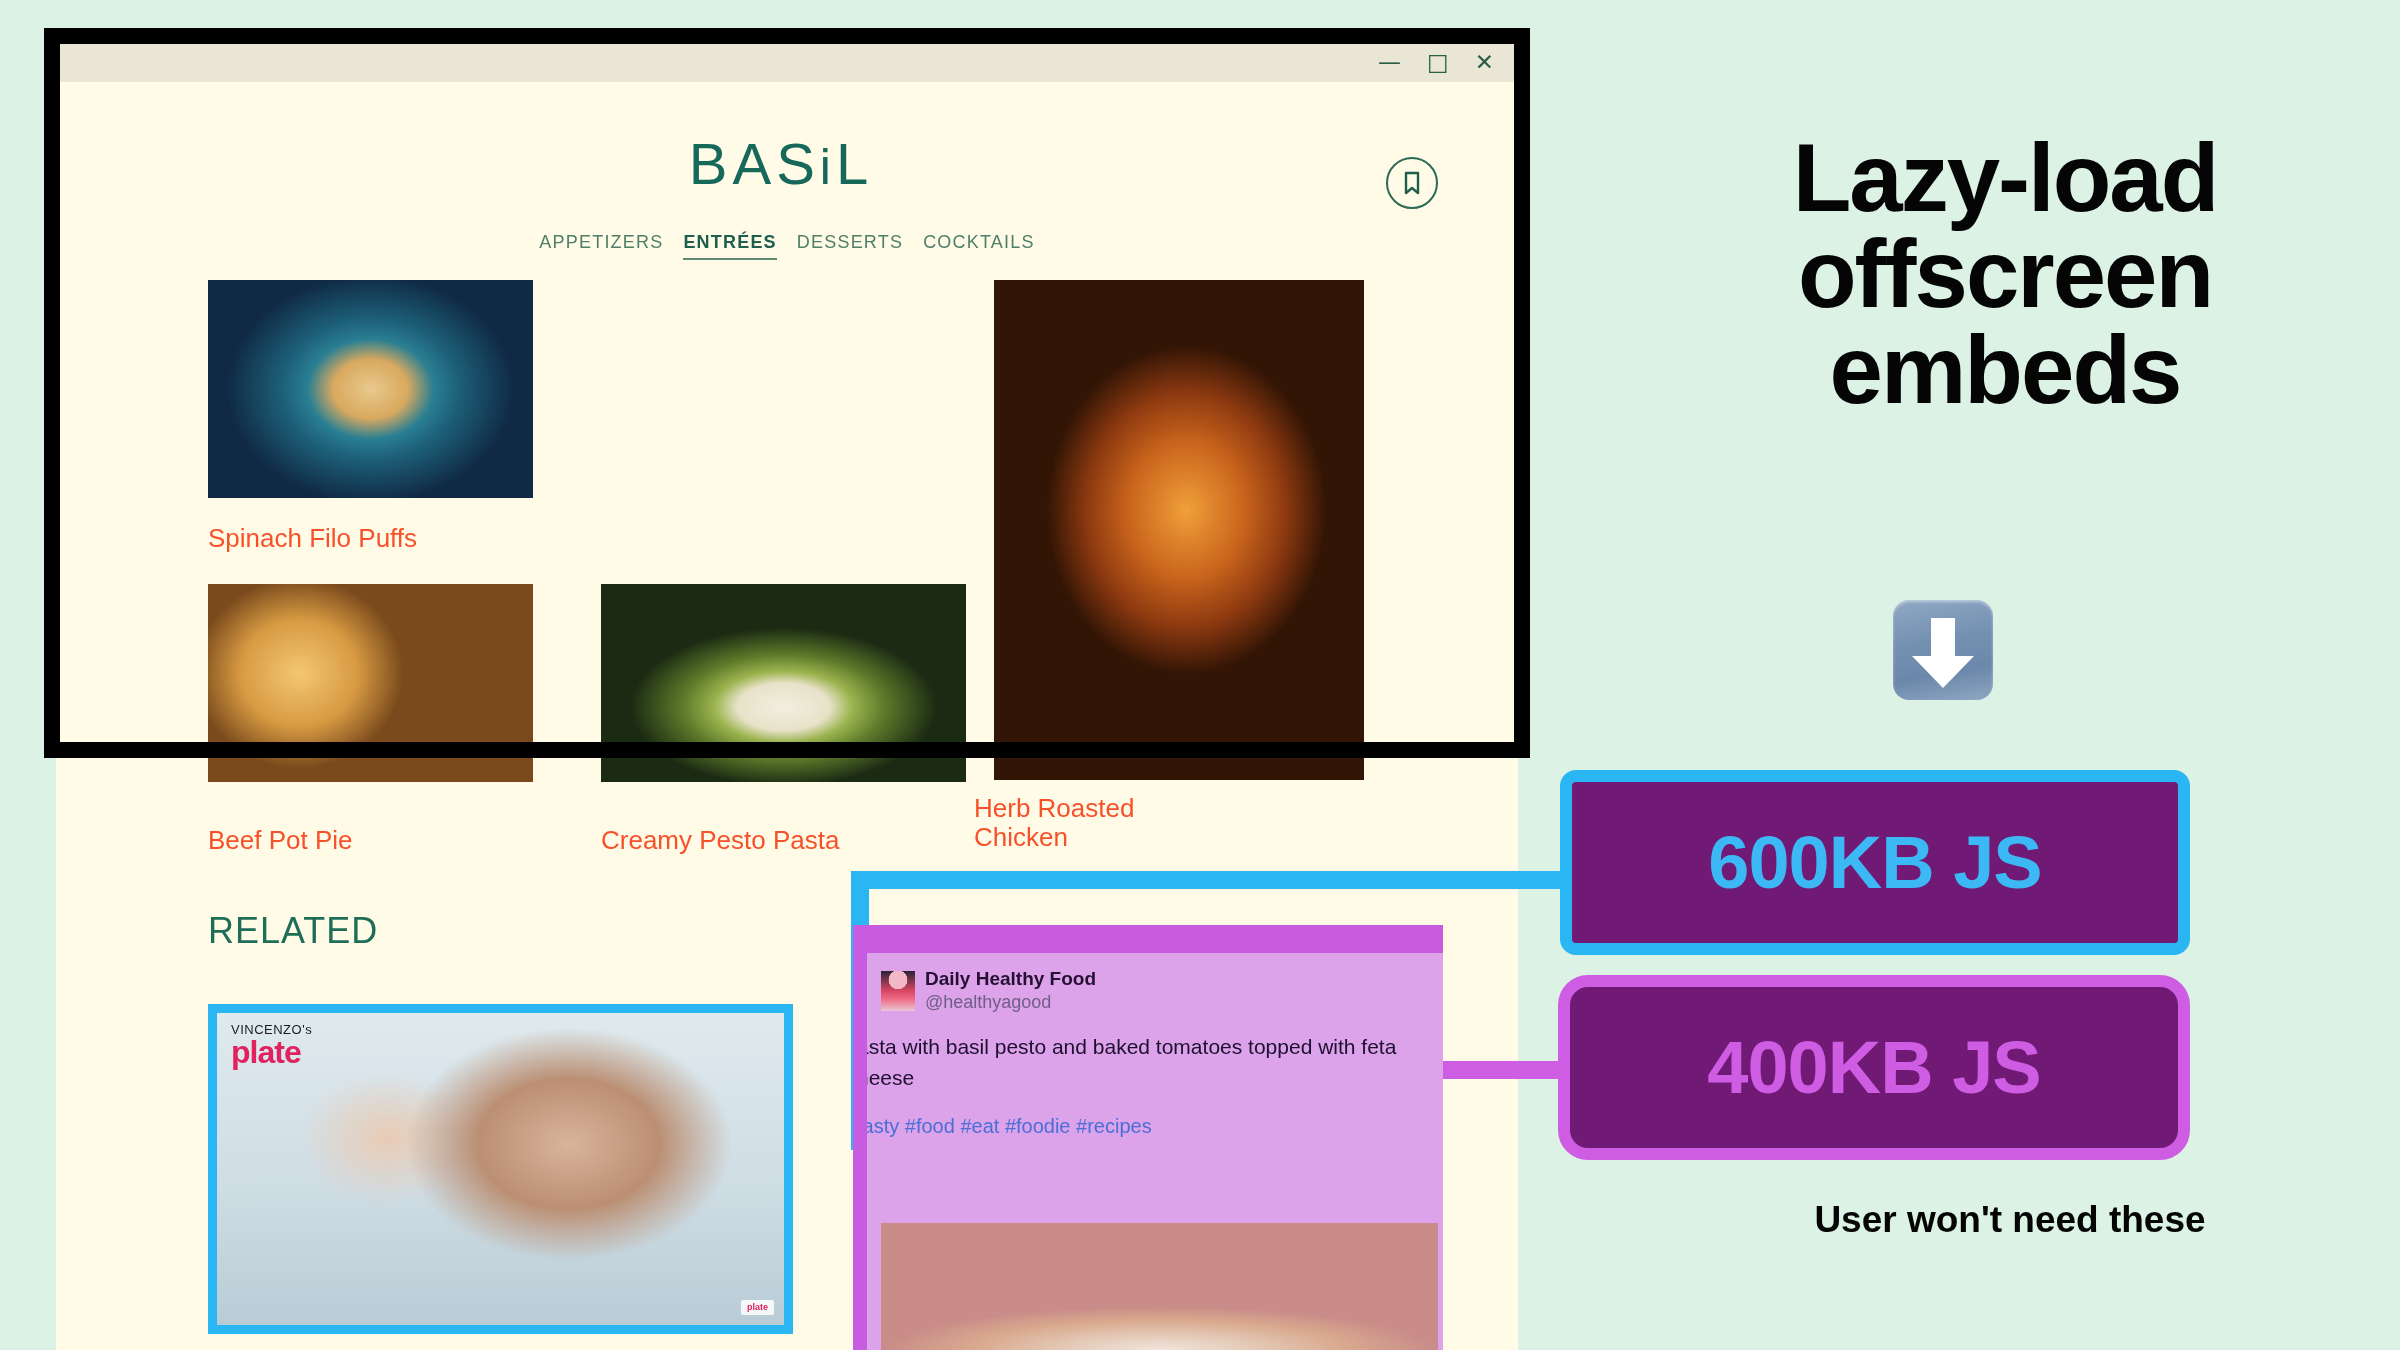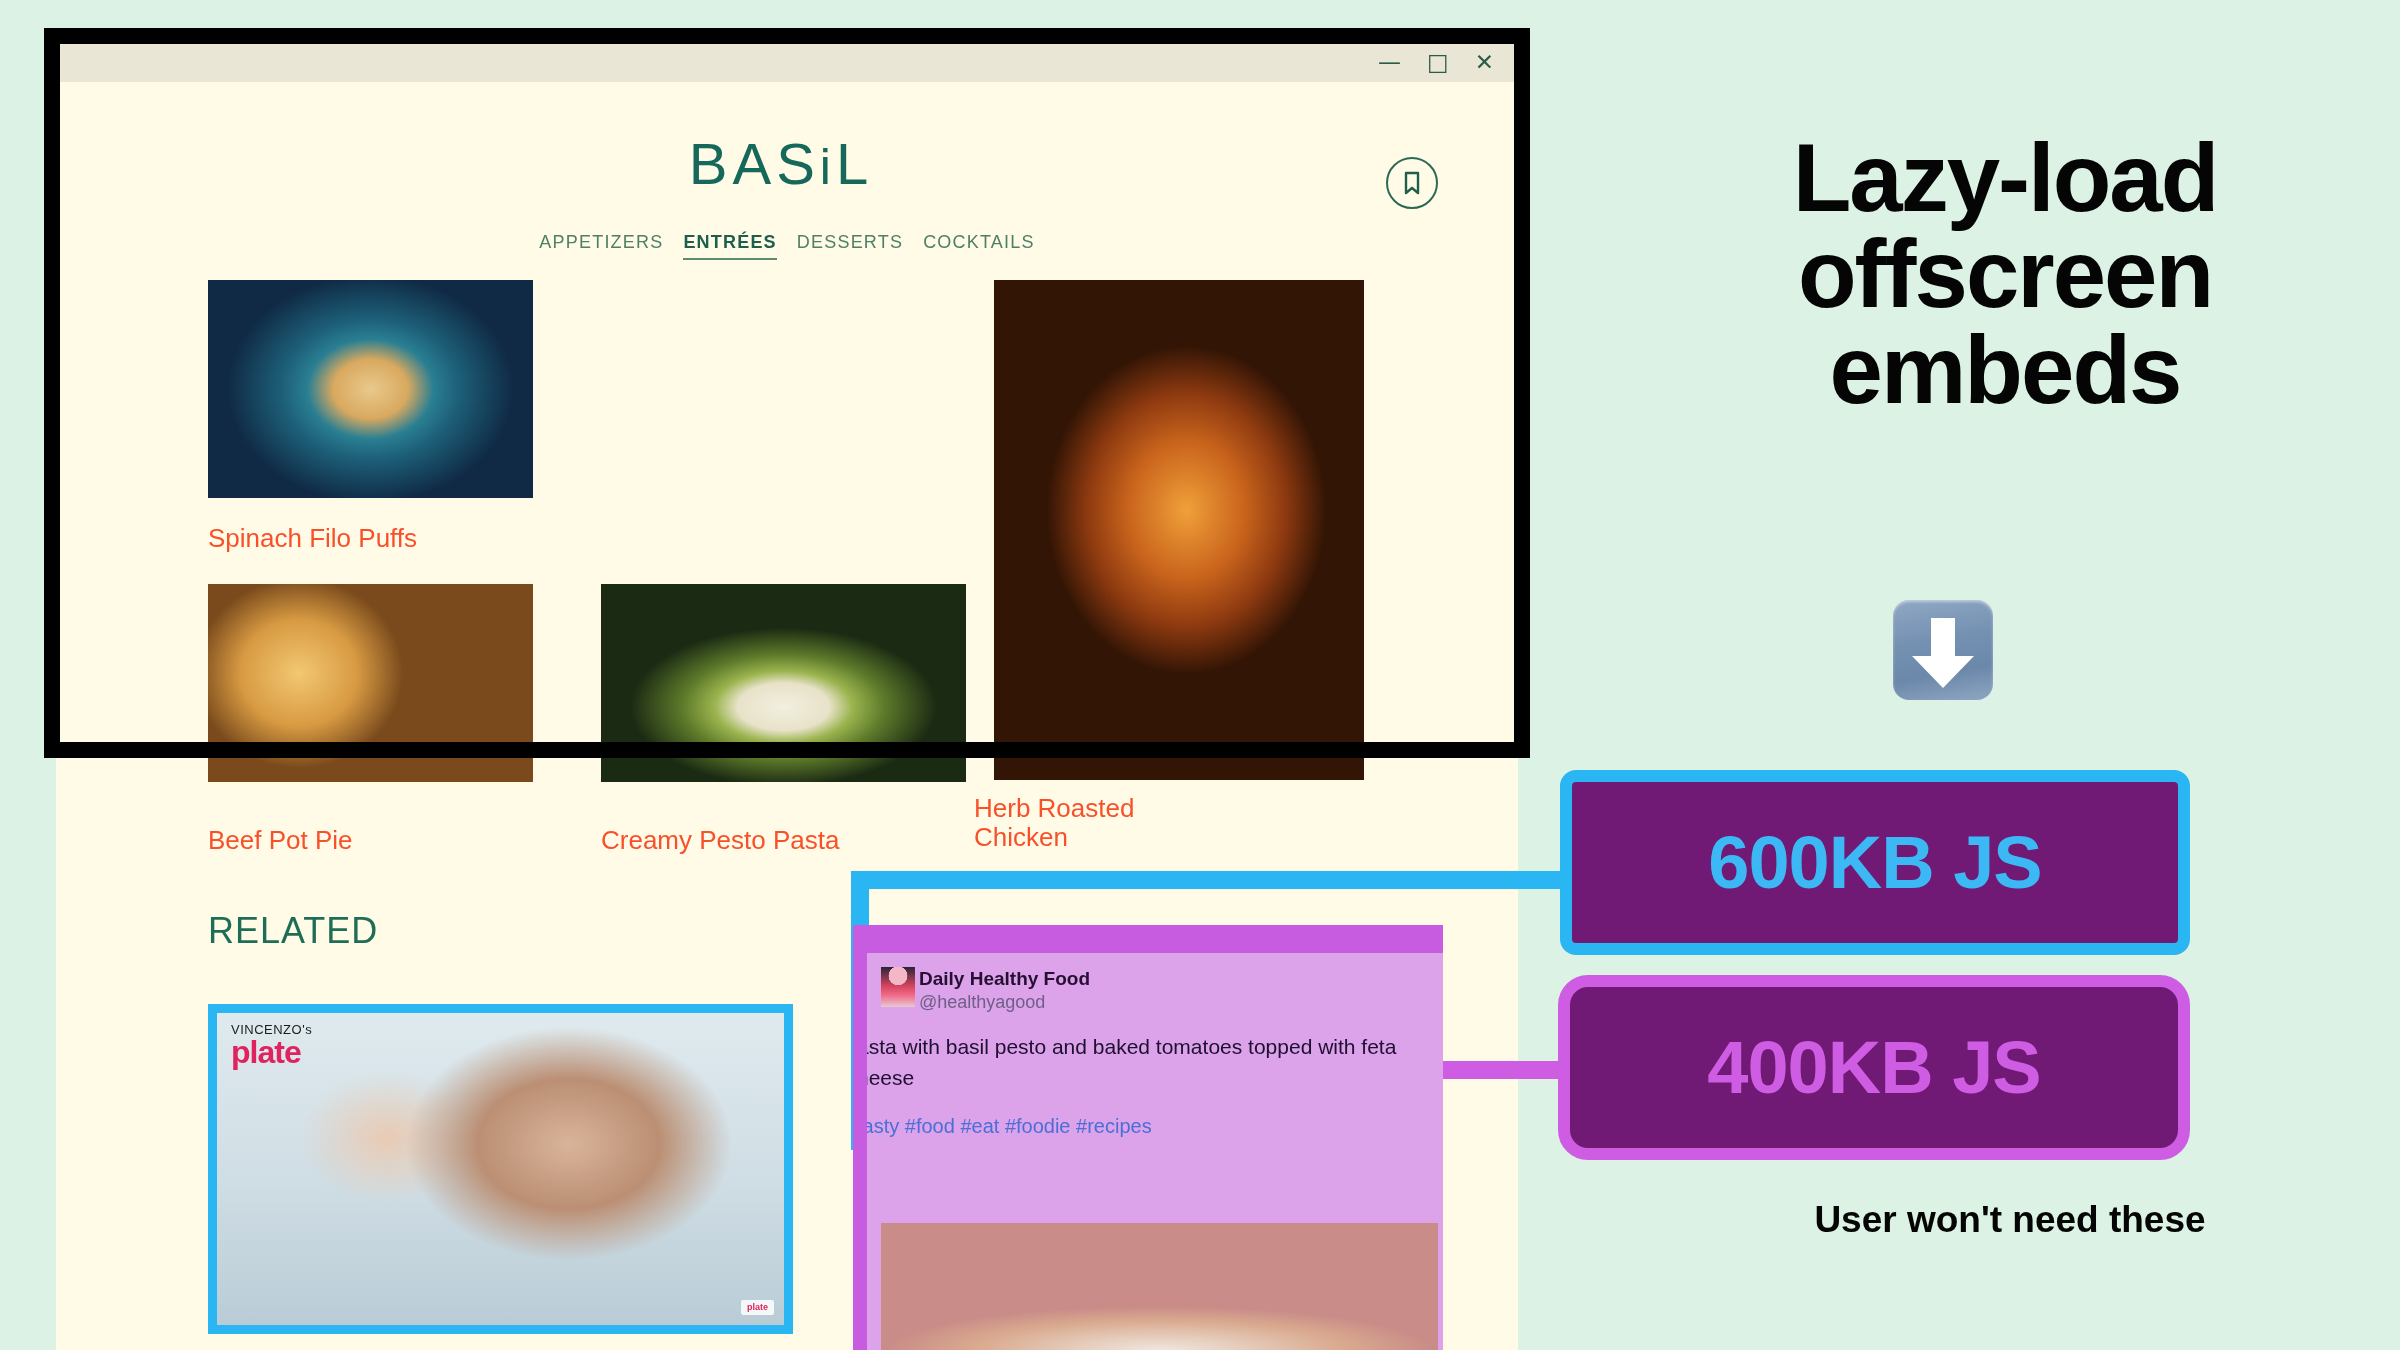--- a/index.html
+++ b/index.html
@@ -137,21 +137,21 @@
   .tweet-embed{
     position:absolute;left:853px;top:925px;width:590px;height:425px;
     background:#c85ce0;
     border:0;box-sizing:border-box;overflow:hidden;z-index:20;
     padding:14px;
   }
   .tweet-inner{
     position:absolute;left:14px;top:28px;width:585px;height:420px;
     background:#dca2ea;overflow:hidden;
   }
-  .tw-head{display:flex;gap:4px;align-items:flex-start;padding:14px 0 0 14px;}
+  .tw-head{display:flex;gap:10px;align-items:center;padding:14px 0 0 14px;}
   .tw-avatar{
     width:34px;height:40px;flex:0 0 34px;
     background:
       radial-gradient(circle at 50% 22%, #f2b8c8 0 26%, rgba(0,0,0,0) 27%),
       linear-gradient(180deg,#2a2438 0%,#d5455f 48%,#f06a86 70%,#e8c8d4 100%);
   }
   .tw-name{font-size:19px;font-weight:bold;color:#251033;line-height:1.25;}
   .tw-handle{font-size:18px;color:#6f5f86;line-height:1.3;}
   .tw-body{padding:18px 0 0 0;margin-left:-10px;font-size:21px;color:#1d1030;line-height:1.45;}
   .tw-tags{padding-top:22px;margin-left:-10px;font-size:20px;color:#4a6fd6;}

